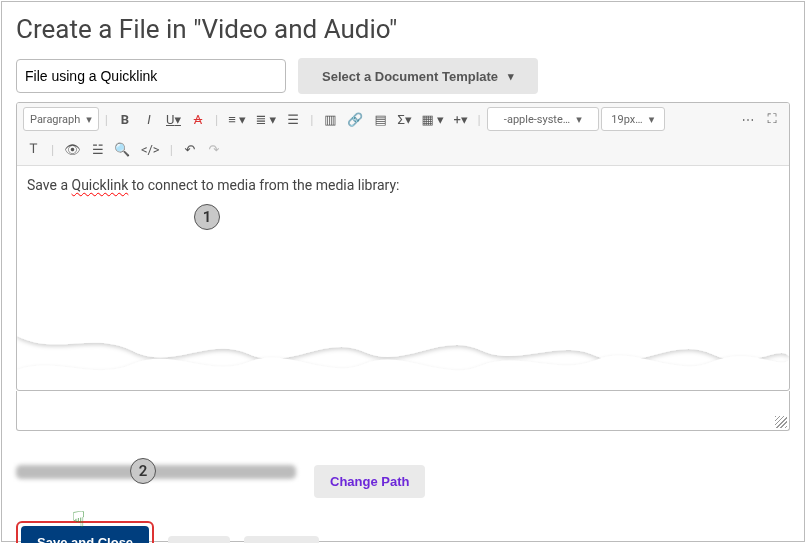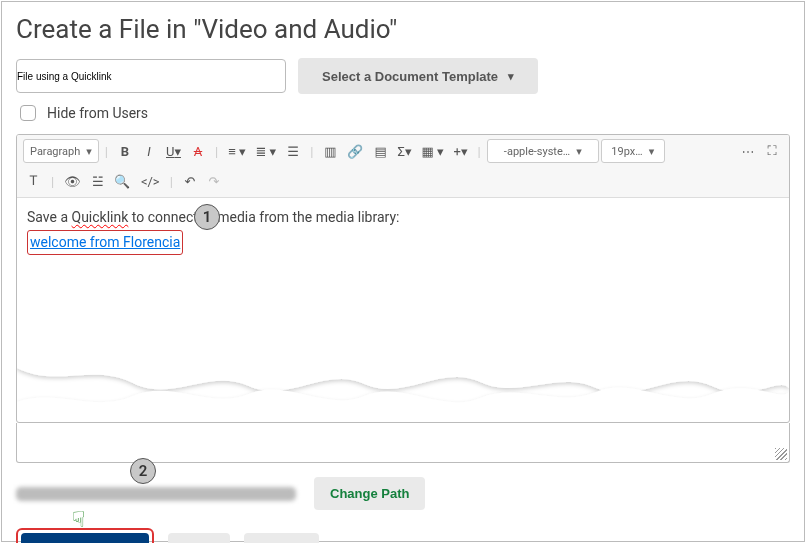--- a/index.html
+++ b/index.html
@@ -26,22 +26,22 @@
     font-weight: 400;
     margin: 0 0 14px 0;
     color: #444;
   }
   .top-row { display: flex; gap: 12px; align-items: center; margin-bottom: 8px; }
   .title-input {
     width: 270px;
     height: 34px;
     border: 1px solid #bbb;
     border-radius: 4px;
-    padding: 0 0;
-    font-size: 10px;
+    padding: 0 8px;
+    font-size: 14px;
   }
   .template-btn {
     height: 36px;
     border: none;
     background: #e6e6e6;
     border-radius: 4px;
     padding: 0 24px;
     font-size: 13px;
     font-weight: 600;
     color: #555;
@@ -152,21 +152,21 @@
     filter: blur(2px);
   }
   .btn {
     border: none;
     border-radius: 4px;
     padding: 9px 16px;
     font-size: 13px;
     cursor: pointer;
     font-weight: 600;
   }
-  .btn.gray { background: #eaeaea; color:#15803d; }
+  .btn.gray { background: #eaeaea; color:#6d28d9;margin-top:20px; }
   .btn.primary {
     background: #003e7e;
     color: #fff;
   }
   .action-row { display:flex; gap:14px; margin-top:18px; align-items:center; }
   .save-close-focus {
     border: 2px solid #d33;
     border-radius: 6px;
     padding: 3px;
     display: inline-block;
@@ -186,24 +186,20 @@
   <h1>Create a File in "Video and Audio"</h1>
 
   <div class="top-row">
     <input class="title-input" type="text" value="File using a Quicklink" style="">
     <button class="template-btn">
       <span>Select a Document Template</span>
       <span class="chev">▾</span>
     </button>
   </div>
 
-  <label class="hide-row">
-    <input type="checkbox" style="">
-    <span>Hide from Users</span>
-  </label>
 
   <div class="editor-frame">
     <div class="toolbar">
       <div class="tool select">
         <span>Paragraph</span>
           <span class="chev">▾</span>
       </div>
       <span class="tool-group-sep">|</span>
       <span class="tool" style="font-weight:700">B</span>
       <span class="tool" style="font-style:italic">I</span>
@@ -245,21 +241,20 @@
         <span class="tool-group-sep">|</span>
         <span class="tool">↶</span>
         <span class="tool" style="color:#bbb">↷</span>
       </div>
     </div>
 
     <div class="editor-body">
       <div>
         <span>Save a </span><span class="quicklink-underline">Quicklink</span><span> to connect to media from the media library:</span>
       </div>
-      <a href="#" class="media-link">welcome from Florencia</a>
     </div>
 
     <svg class="torn" viewBox="0 0 800 60" preserveAspectRatio="none">
       <defs>
         <filter id="sh">
             <feDropShadow dx="0" dy="2" stdDeviation="2" flood-color="#00000030"></feDropShadow>
           </filter>
       </defs>
       <path filter="url(#sh)" fill="#fff" d="M0,10 C40,30 80,5 120,25 C160,45 200,10 240,28 C280,46 320,8 360,26 C400,44 440,6 480,24 C520,42 560,12 600,30 C640,48 680,10 720,28 C760,46 790,18 800,30 L800,0 L0,0 Z"></path>
       <path filter="url(#sh)" fill="#fff" d="M0,60 L0,44 C40,30 80,55 120,38 C160,21 200,52 240,36 C280,20 320,54 360,38 C400,22 440,56 480,40 C520,24 560,50 600,34 C640,18 680,52 720,36 C760,20 790,44 800,34 L800,60 Z"></path>

